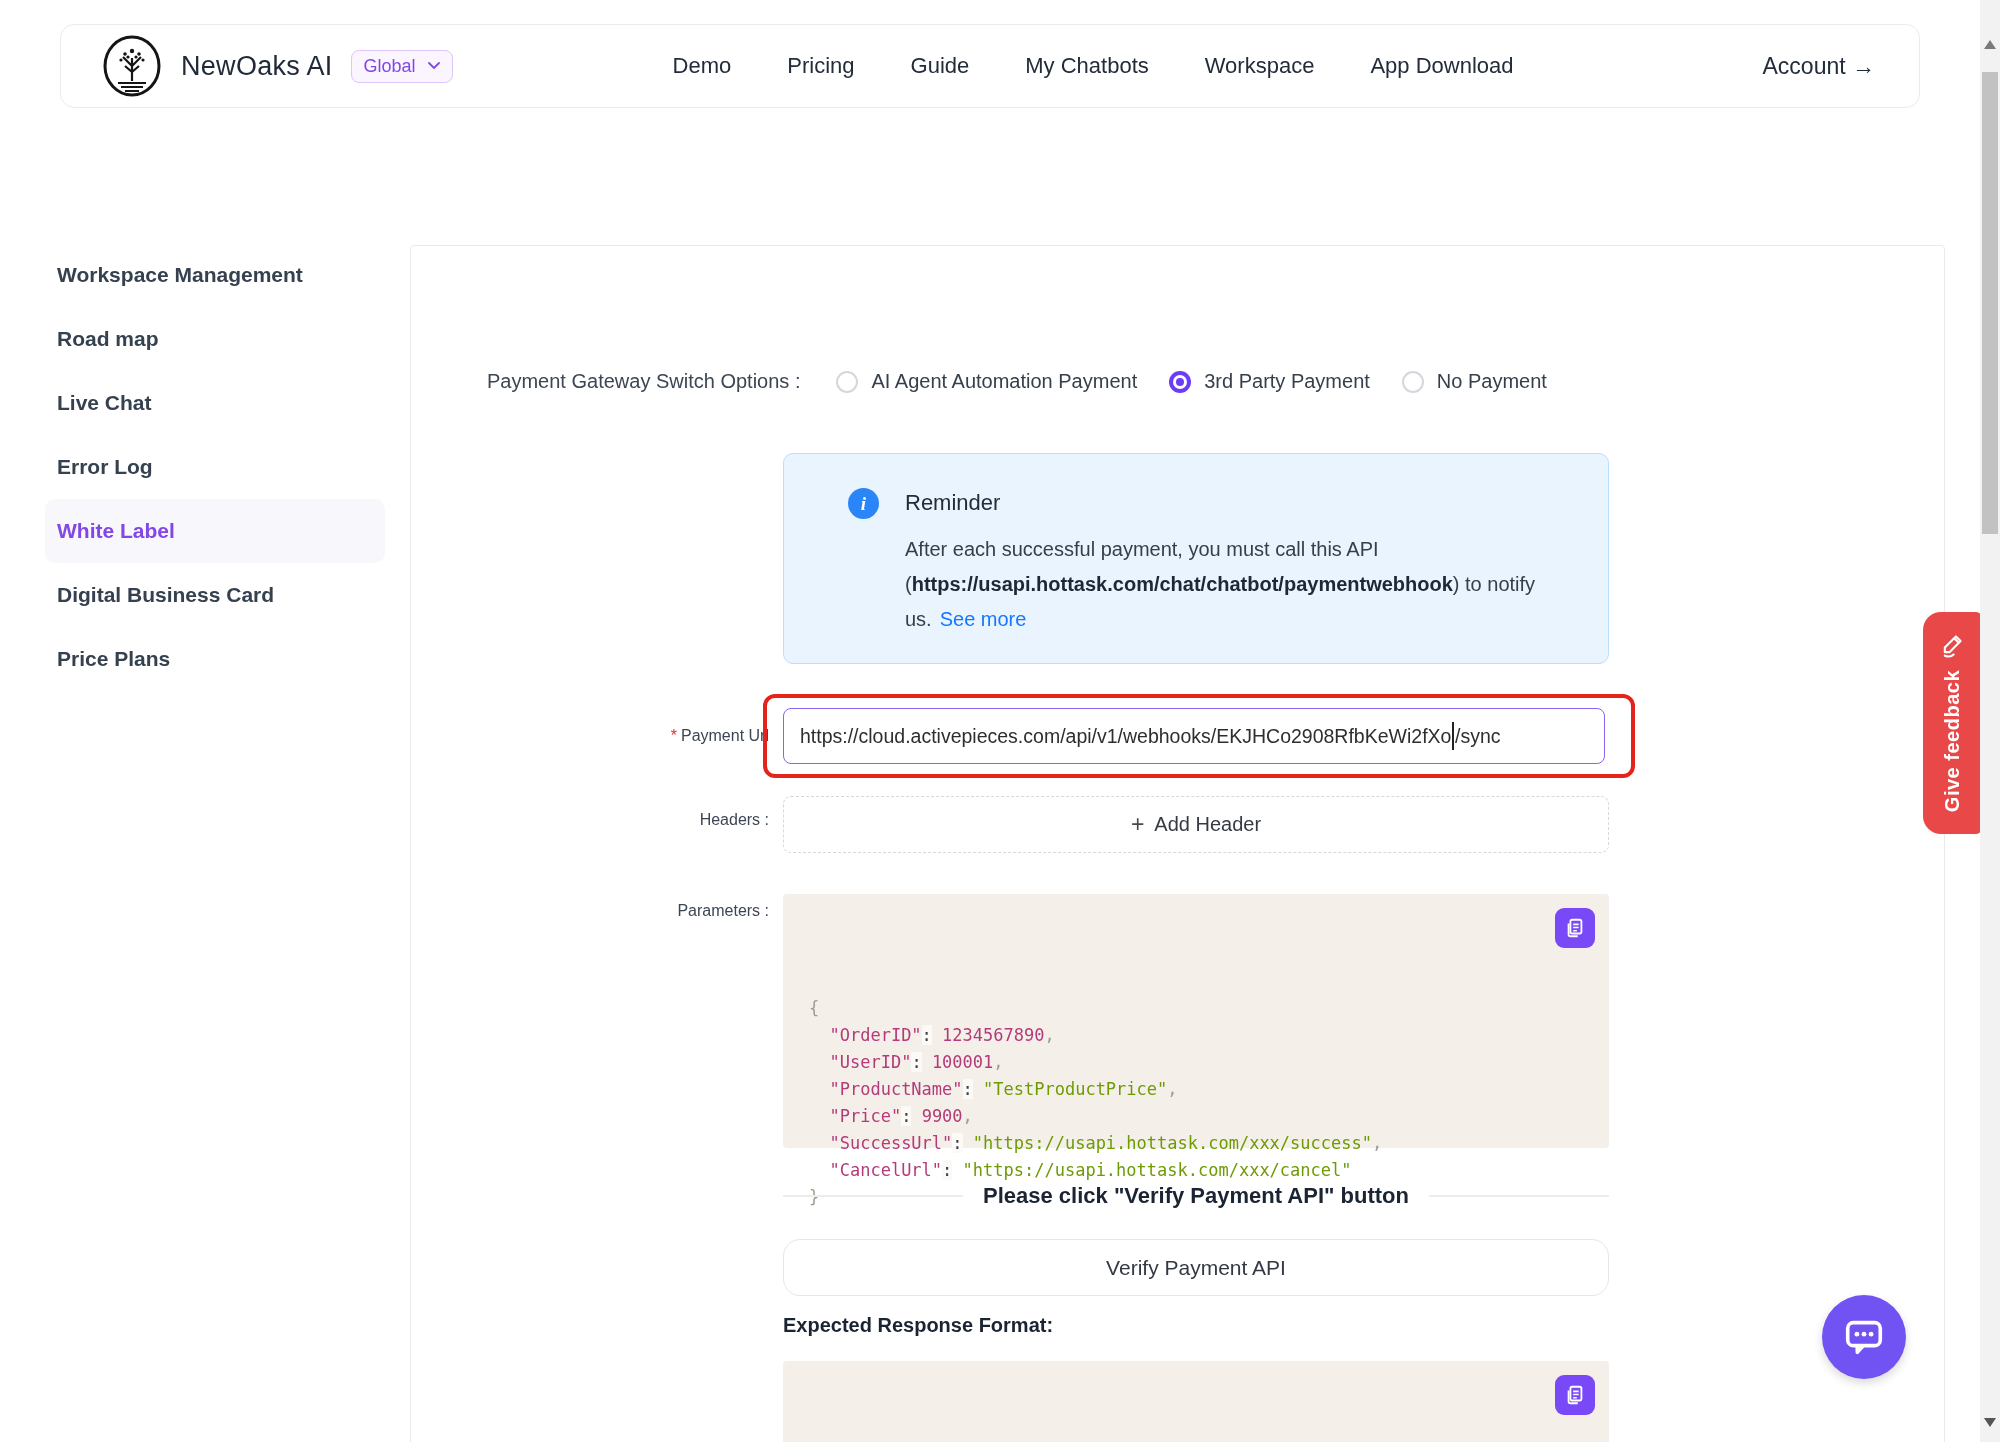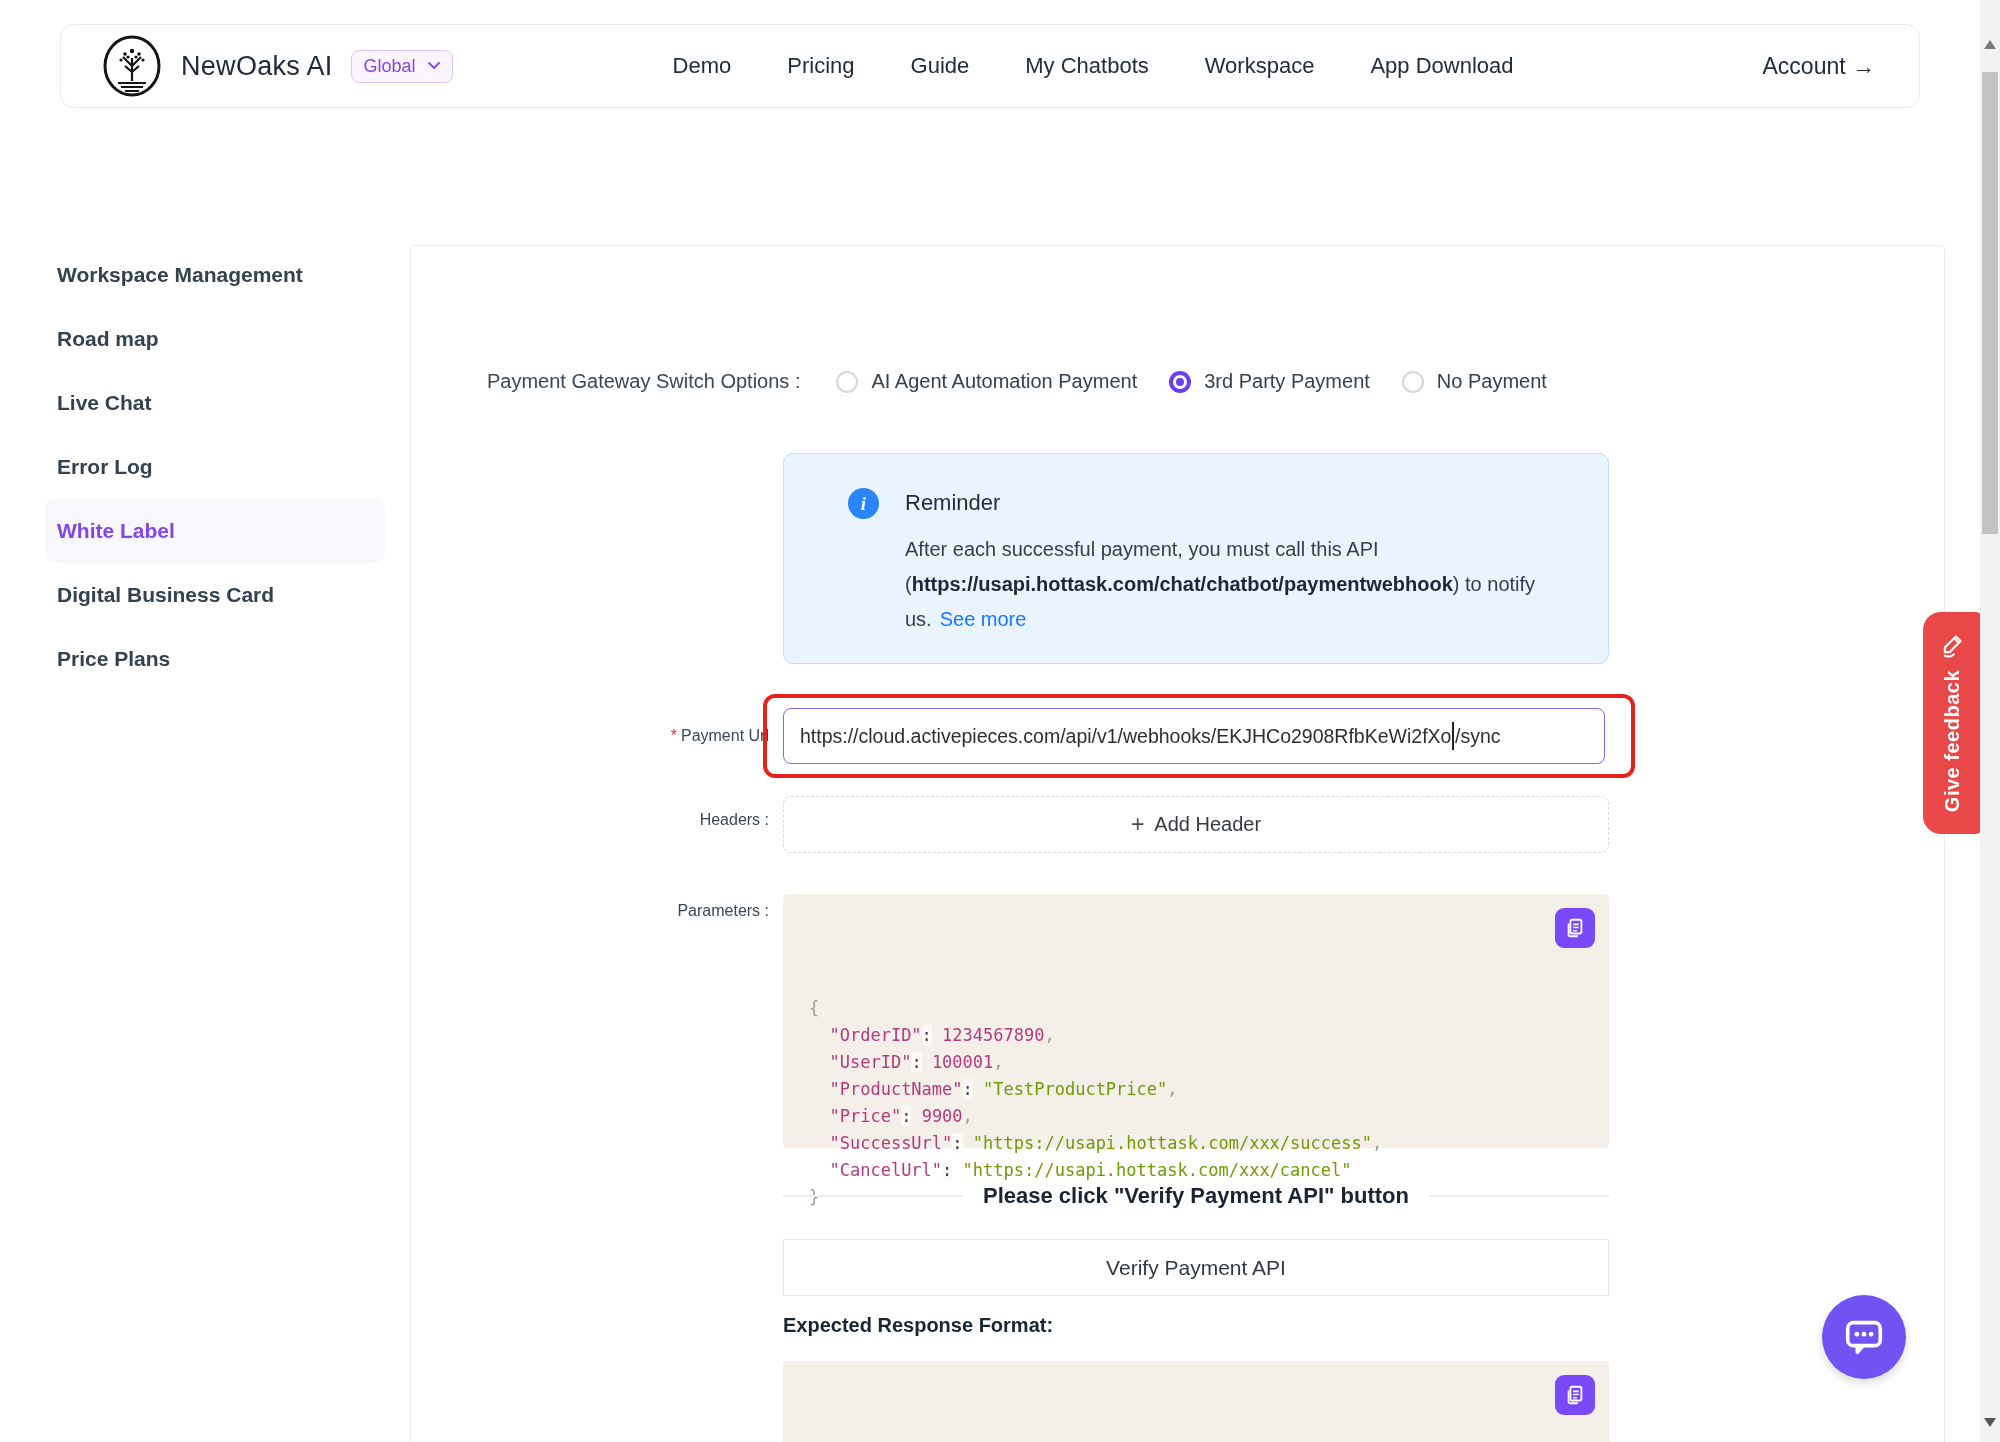--- a/index.html
+++ b/index.html
@@ -92,21 +92,21 @@
     display:flex;align-items:center;justify-content:center;cursor:pointer;
   }
   
   .verify-hint{
     position:absolute;left:372px;top:930px;width:826px;height:40px;display:flex;align-items:center;gap:20px;
     font-size:22px;font-weight:700;color:#1b2433;white-space:nowrap;
   }
   .verify-hint::before,.verify-hint::after{content:"";flex:1;height:2px;background:#ececec;}
   .verify-btn{
     position:absolute;left:372px;top:993px;width:826px;height:57px;box-sizing:border-box;
-    background:#fff;border:1px solid #e4e6ea;border-radius:0;cursor:pointer;
+    background:#fff;border:1px solid #e4e6ea;border-radius:17px;cursor:pointer;
     display:flex;align-items:center;justify-content:center;font-size:21px;color:#333a44;
   }
   .expected-lbl{position:absolute;left:372px;top:1068px;font-size:20px;font-weight:700;color:#1b2433;}
   
   .feedback{
     position:absolute;left:1923px;top:612px;width:59px;height:222px;box-sizing:border-box;
     background:#e94848;border-radius:18px 6px 6px 18px;display:flex;flex-direction:column;align-items:center;
     padding-top:18px;gap:12px;cursor:pointer;
   }
   .fb-label{writing-mode:vertical-rl;transform:rotate(180deg);color:#fff;font-size:20px;font-weight:700;letter-spacing:.5px;}

